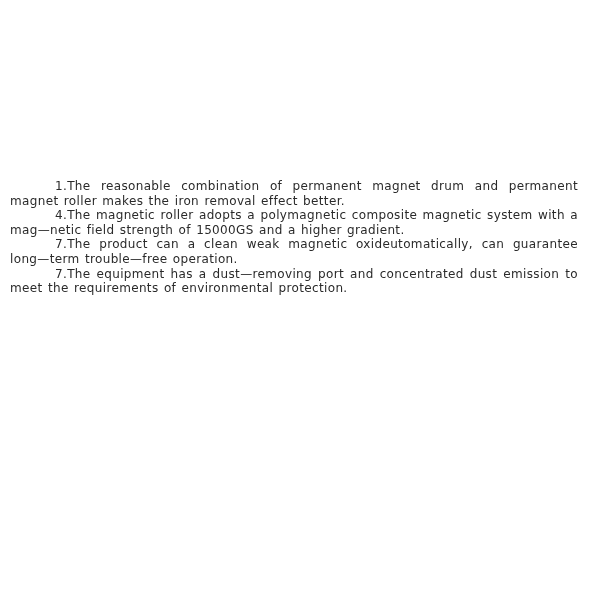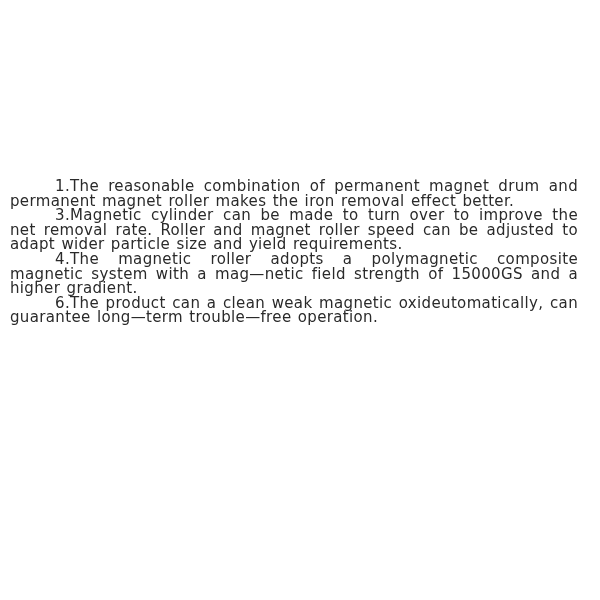--- a/index.html
+++ b/index.html
@@ -3,34 +3,34 @@
   <meta charset="utf-8">
   <style>
     html, body { margin: 0; padding: 0; background: #ffffff; }
     body { width: 600px; height: 600px; position: relative; overflow: hidden; }
     .doc {
       position: absolute;
       left: 10px;
       top: 179px;
       width: 568px;
       font-family: "DejaVu Sans", sans-serif;
-      font-size: 15px;
+      font-size: 12px;
       line-height: 14.6px;
       color: #2a2a2a;
       letter-spacing: 0.35px;
       word-spacing: 1.2px;
     }
     .para {
       margin: 0;
       text-indent: 45px;
       text-align: justify;
       text-align-last: left;
     }
   </style>
 </head>
 <body>
 
 <div class="doc">
   <p class="para">1.The reasonable combination of permanent magnet drum and permanent magnet roller makes the iron removal effect better.</p>
-  <p class="para">3.Magnetic cylinder can be made to turn over to improve the net removal rate. Roller and magnet roller speed can be adjusted to adapt wider particle size and yield requirements.</p>
   <p class="para">4.The magnetic roller adopts a polymagnetic composite magnetic system with a mag—netic field strength of 15000GS and a higher gradient.</p>
-  <p class="para">6.The product can a clean weak magnetic oxideutomatically, can guarantee long—term trouble—free operation.</p>
+  <p class="para">7.The product can a clean weak magnetic oxideutomatically, can guarantee long—term trouble—free operation.</p>
+  <p class="para">7.The equipment has a dust—removing port and concentrated dust emission to meet the requirements of environmental protection.</p>
 </div>
 
 </body></html>

